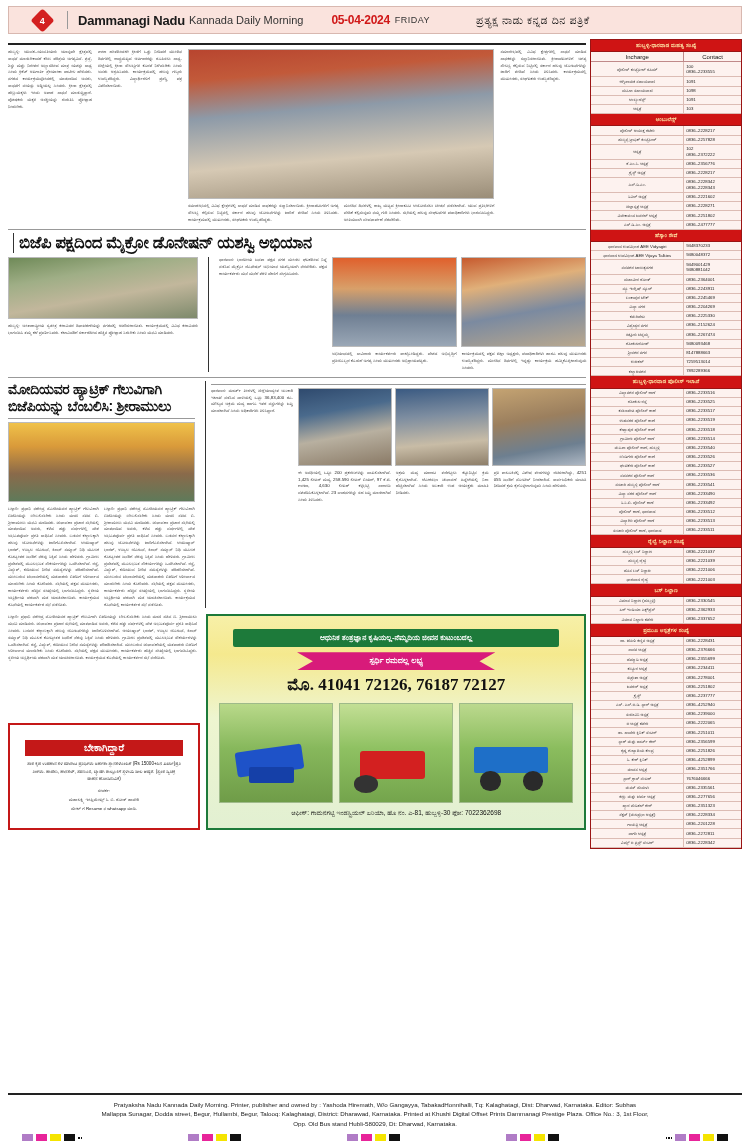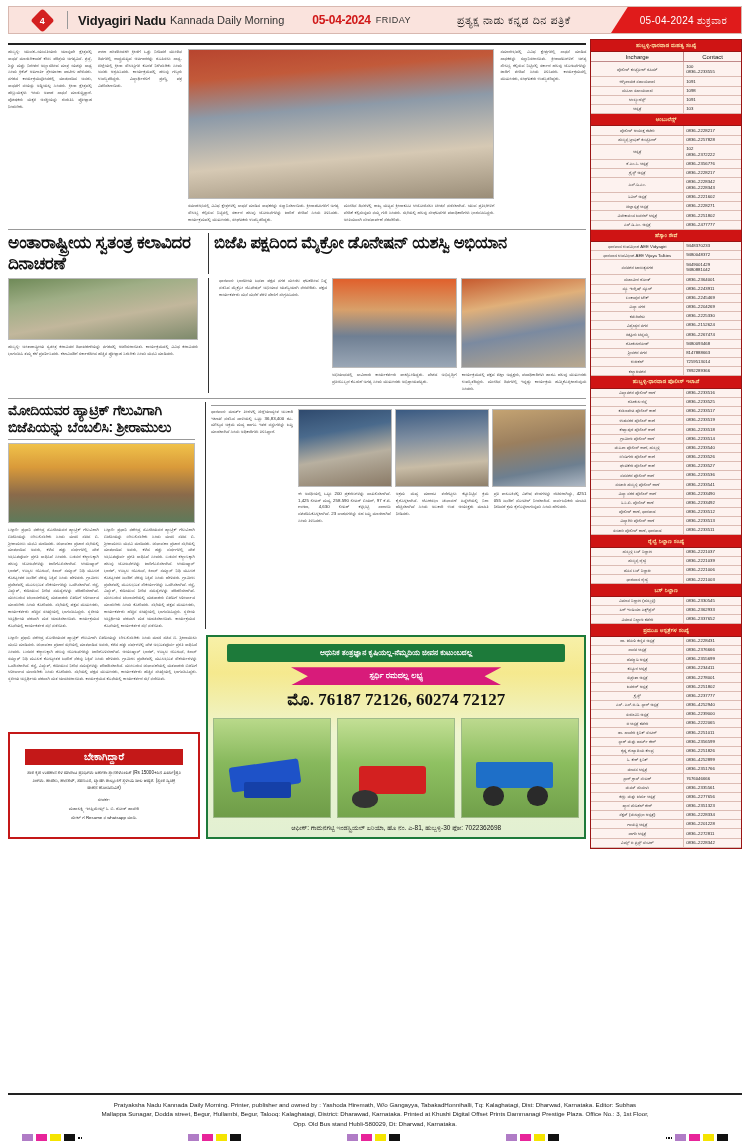--- a/index.html
+++ b/index.html
@@ -102,21 +102,21 @@
   .vdiv { width:1px; background:#333; margin:0 5px; }
   .h2b { flex:1; font-size:16.5px; font-weight:bold; color:#111; line-height:1.2; letter-spacing:-0.4px; }
 
   
   .h3 { font-size:18px; font-weight:bold; color:#111; letter-spacing:-0.4px; line-height:1.2; }
   .h3b { font-size:14px; font-weight:bold; color:#111; line-height:1.22; letter-spacing:-0.3px; }
 
   
   .adbox {
     border:2px solid #1d7a3a; background:linear-gradient(180deg,#f7f0a8 0%,#f5e98e 18%,#eef5d0 48%,#e2f0d2 100%);
-    padding:5px; position:relative;
+    padding:11px; position:relative;
   }
   .ad-green {
     background:#1d7a3a; color:#fff; font-size:7.5px; text-align:center;
     padding:4px 8px; border-radius:2px; margin:2px 14px 0 14px; font-weight:bold;
   }
   .ad-ribbon {
     background:#d81b7a; color:#fff; font-size:8px; font-weight:bold; text-align:center;
     padding:4px 0; margin:5px 78px 0 78px;
     clip-path: polygon(0 0,100% 0,92% 50%,100% 100%,0 100%,8% 50%);
   }
@@ -153,26 +153,25 @@
 
 <div class="page">
 
   <div class="masthead">
     <div class="mh-logo">
       <div class="mh-diamond">
           <span>4</span>
         </div>
     </div>
     <div class="mh-divider"></div>
-    <div class="mh-title">Vidyagiri Nadu</div>
+    <div class="mh-title">Dammanagi Nadu</div>
     <div class="mh-sub">Kannada Daily Morning</div>
     <div class="mh-date">05-04-2024</div>
     <div class="mh-day">FRIDAY</div>
     <div class="mh-kn">ಪ್ರತ್ಯಕ್ಷ ನಾಡು ಕನ್ನಡ ದಿನ ಪತ್ರಿಕೆ</div>
-    <div class="mh-redtab">05-04-2024 ಶುಕ್ರವಾರ</div>
   </div>
 
   <div class="body-wrap">
 
     <div class="left-area">
 
       <div class="rule-thick"></div>
 
       <div class="sec1">
         <div style="width:84px;" class="kn-body">ಹುಬ್ಬಳ್ಳಿ: ಯುವಕ–ಯುವತಿಯರು ಯಾವುದೇ ಕ್ಷೇತ್ರದಲ್ಲಿ ಸಾಧನೆ ಮಾಡಬೇಕಾದರೆ ಕಠಿಣ ಪರಿಶ್ರಮ ಅಗತ್ಯವಿದೆ. ಶ್ರದ್ಧೆ, ಶಿಸ್ತು ಮತ್ತು ನಿರಂತರ ಅಭ್ಯಾಸದಿಂದ ಮಾತ್ರ ಯಶಸ್ಸು ಸಾಧ್ಯ ಎಂದು ಕ್ರಿಕೆಟ್ ಆಟಗಾರ್ತಿ ಶ್ರೇಯಾಂಕಾ ಪಾಟೀಲ ಹೇಳಿದರು. ನಗರದ ಕಾರ್ಯಕ್ರಮವೊಂದರಲ್ಲಿ ಮಾತನಾಡಿದ ಅವರು, ಸಾಧನೆಗೆ ವಯಸ್ಸು ಅಡ್ಡಿಯಲ್ಲ ಎಂದರು. ಕ್ರೀಡಾ ಕ್ಷೇತ್ರದಲ್ಲಿ ಹೆಣ್ಣುಮಕ್ಕಳು ಇಂದು ಅಪಾರ ಸಾಧನೆ ಮಾಡುತ್ತಿದ್ದಾರೆ. ಪೋಷಕರು ಮಕ್ಕಳ ಆಸಕ್ತಿಯನ್ನು ಗುರುತಿಸಿ ಪ್ರೋತ್ಸಾಹ ನೀಡಬೇಕು.</div>
@@ -183,21 +182,20 @@
             <div style="flex:1;" class="kn-body">ಸಮಾರಂಭದಲ್ಲಿ ವಿವಿಧ ಕ್ಷೇತ್ರಗಳಲ್ಲಿ ಸಾಧನೆ ಮಾಡಿದ ಸಾಧಕರನ್ನು ಸನ್ಮಾನಿಸಲಾಯಿತು. ಕ್ರೀಡಾಪಟುಗಳಿಗೆ ಅಗತ್ಯ ಸೌಲಭ್ಯ ಕಲ್ಪಿಸುವ ನಿಟ್ಟಿನಲ್ಲಿ ಸರ್ಕಾರ ಹಲವು ಯೋಜನೆಗಳನ್ನು ಜಾರಿಗೆ ತಂದಿದೆ ಎಂದು ತಿಳಿಸಿದರು. ಕಾರ್ಯಕ್ರಮದಲ್ಲಿ ಮುಖಂಡರು, ಸಂಘಟಕರು ಉಪಸ್ಥಿತರಿದ್ದರು.</div>
             <div style="flex:1;" class="kn-body">ಮುಂದಿನ ದಿನಗಳಲ್ಲಿ ರಾಜ್ಯ ಮಟ್ಟದ ಕ್ರೀಡಾಕೂಟ ಆಯೋಜಿಸಲು ಚಿಂತನೆ ನಡೆಸಲಾಗಿದೆ. ಯುವ ಪ್ರತಿಭೆಗಳಿಗೆ ವೇದಿಕೆ ಕಲ್ಪಿಸುವುದು ನಮ್ಮ ಗುರಿ ಎಂದರು. ಸಭೆಯಲ್ಲಿ ಹಲವು ಸಂಘಟನೆಗಳ ಪದಾಧಿಕಾರಿಗಳು ಭಾಗವಹಿಸಿದ್ದರು. ಅಂತಿಮವಾಗಿ ವಂದನಾರ್ಪಣೆ ನೆರವೇರಿತು.</div>
           </div>
         </div>
         <div style="width:86px;" class="kn-body">ಸಮಾರಂಭದಲ್ಲಿ ವಿವಿಧ ಕ್ಷೇತ್ರಗಳಲ್ಲಿ ಸಾಧನೆ ಮಾಡಿದ ಸಾಧಕರನ್ನು ಸನ್ಮಾನಿಸಲಾಯಿತು. ಕ್ರೀಡಾಪಟುಗಳಿಗೆ ಅಗತ್ಯ ಸೌಲಭ್ಯ ಕಲ್ಪಿಸುವ ನಿಟ್ಟಿನಲ್ಲಿ ಸರ್ಕಾರ ಹಲವು ಯೋಜನೆಗಳನ್ನು ಜಾರಿಗೆ ತಂದಿದೆ ಎಂದು ತಿಳಿಸಿದರು. ಕಾರ್ಯಕ್ರಮದಲ್ಲಿ ಮುಖಂಡರು, ಸಂಘಟಕರು ಉಪಸ್ಥಿತರಿದ್ದರು.</div>
       </div>
 
       <div class="rule-thin" style="margin-top:6px;"></div>
 
       <div class="sec2-heads">
-        <div class="h2a">ಅಂತಾರಾಷ್ಟ್ರೀಯ ಸ್ವತಂತ್ರ ಕಲಾವಿದರ ದಿನಾಚರಣೆ</div>
         <div class="vdiv"></div>
         <div class="h2b">ಬಿಜೆಪಿ ಪಕ್ಷದಿಂದ ಮೈಕ್ರೋ ಡೊನೇಷನ್ ಯಶಸ್ವಿ ಅಭಿಯಾನ</div>
       </div>
 
       <div style="display:flex; gap:5px; margin-top:4px;">
         <div style="width:190px; display:flex; flex-direction:column;">
           <div class="photo photo-b" style="height:62px;"></div>
           <div class="kn-body" style="margin-top:4px;">ಹುಬ್ಬಳ್ಳಿ: ಅಂತಾರಾಷ್ಟ್ರೀಯ ಸ್ವತಂತ್ರ ಕಲಾವಿದರ ದಿನಾಚರಣೆಯನ್ನು ನಗರದಲ್ಲಿ ಆಚರಿಸಲಾಯಿತು. ಕಾರ್ಯಕ್ರಮದಲ್ಲಿ ವಿವಿಧ ಕಲಾವಿದರು ಭಾಗವಹಿಸಿ ತಮ್ಮ ಕಲೆ ಪ್ರದರ್ಶಿಸಿದರು. ಕಲಾವಿದರಿಗೆ ಸರ್ಕಾರದಿಂದ ಹೆಚ್ಚಿನ ಪ್ರೋತ್ಸಾಹ ಸಿಗಬೇಕು ಎಂದು ಮನವಿ ಮಾಡಿದರು.</div>
         </div>
         <div class="vdiv"></div>
@@ -260,21 +258,21 @@
             <div class="smallad-b">ಸಂತ ಕೃಪ ಉಪಹಾರ ಗಳ ಮಾರಾಟ ಪ್ರತಿಧಿಗಳು ಅರ್ಹತಾ ಸ್ಥಾನಗಳೊಂದಿಗೆ (Rs 15000+ದಿನ ಖರ್ಚು)ಪ್ರತಿ ತಿಂಗಳು. ಹಾವೇರಿ, ಹಾನಗಲ್, ಸವಣೂರ, ಬ್ಯಾಡಗಿ ತಾಲ್ಲೂಕಿಗೆ ಸ್ಥಳೀಯ ಡೀಲ ಆದ್ಯತೆ. (ಸ್ವಂತ ದ್ವಿಚಕ್ರ ವಾಹನ ಹೊಂದಿರುವಿಕೆ)</div>
             <div class="smallad-n">ಸಂಪರ್ಕ:</div>
             <div class="smallad-n">ಮಹಾಲಕ್ಷ್ಮಿ ಇಂಪ್ಲಿಮೆಂಟ್ಸ್ ಸಿ. ಬಿ. ರೋಡ್ ಹಾವೇರಿ</div>
             <div class="smallad-n">ಮೇಲ್ ಗೆ Resume ನ whatsapp ಮಾಡಿ.</div>
           </div>
         </div>
 
         <div style="flex:1;" class="adbox">
           <div class="ad-green">ಆಧುನಿಕ ತಂತ್ರಜ್ಞಾನ ಕೃಷಿಯಲ್ಲ-ನೆಮ್ಮದಿಯ ಜೀವನ ಕುಟುಂಬದಲ್ಲ</div>
           <div class="ad-ribbon">ಸ್ಪರ್ಧಿ ರಮದಲ್ಲ ಲಭ್ಯ</div>
-          <div class="ad-phone">ಮೊ. 76187 72126, 60274 72127</div>
+          <div class="ad-phone">ಮೊ. 41041 72126, 76187 72127</div>
           <div class="ad-imgs">
             <div style="background:linear-gradient(180deg,#b9d98a 0%,#87b85c 45%,#6f9c48 100%);">
               <div style="position:absolute;left:14%;top:45%;width:60%;height:26%;background:#1e52c8;border-radius:3px;transform:rotate(-8deg);"></div>
               <div style="position:absolute;left:26%;top:64%;width:40%;height:16%;background:#1540a8;border-radius:2px;"></div>
             </div>
             <div style="background:linear-gradient(180deg,#c3df95 0%,#8fc162 45%,#74a44c 100%);">
               <div style="position:absolute;left:18%;top:48%;width:58%;height:28%;background:#d32020;border-radius:3px;"></div>
               <div style="position:absolute;left:12%;top:72%;width:22%;height:18%;background:#333;border-radius:50%;"></div>
             </div>
             <div style="background:linear-gradient(180deg,#bcd98e 0%,#8bbd5e 45%,#709f4a 100%);">

